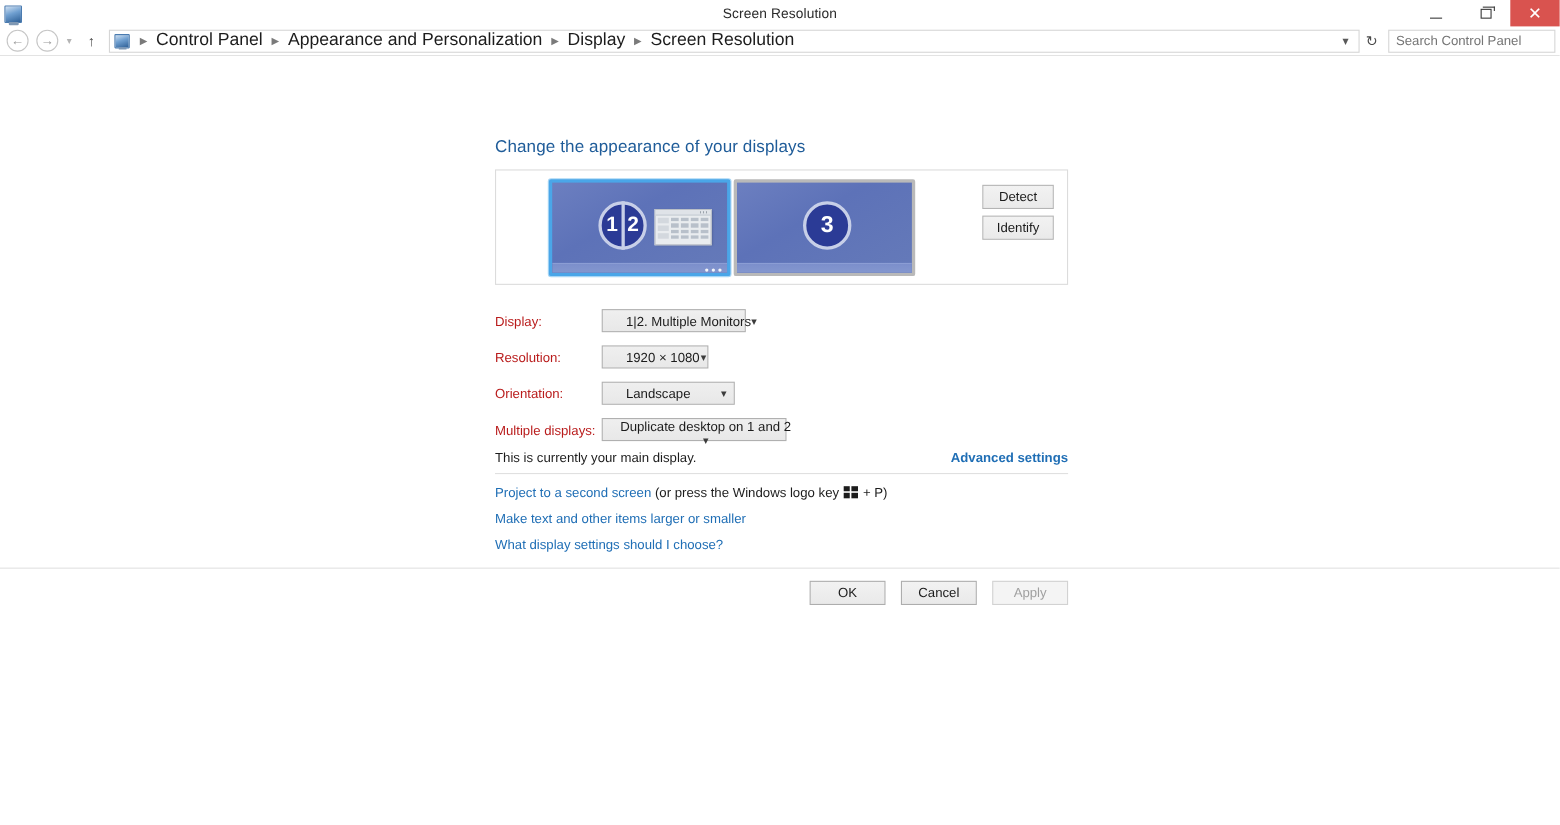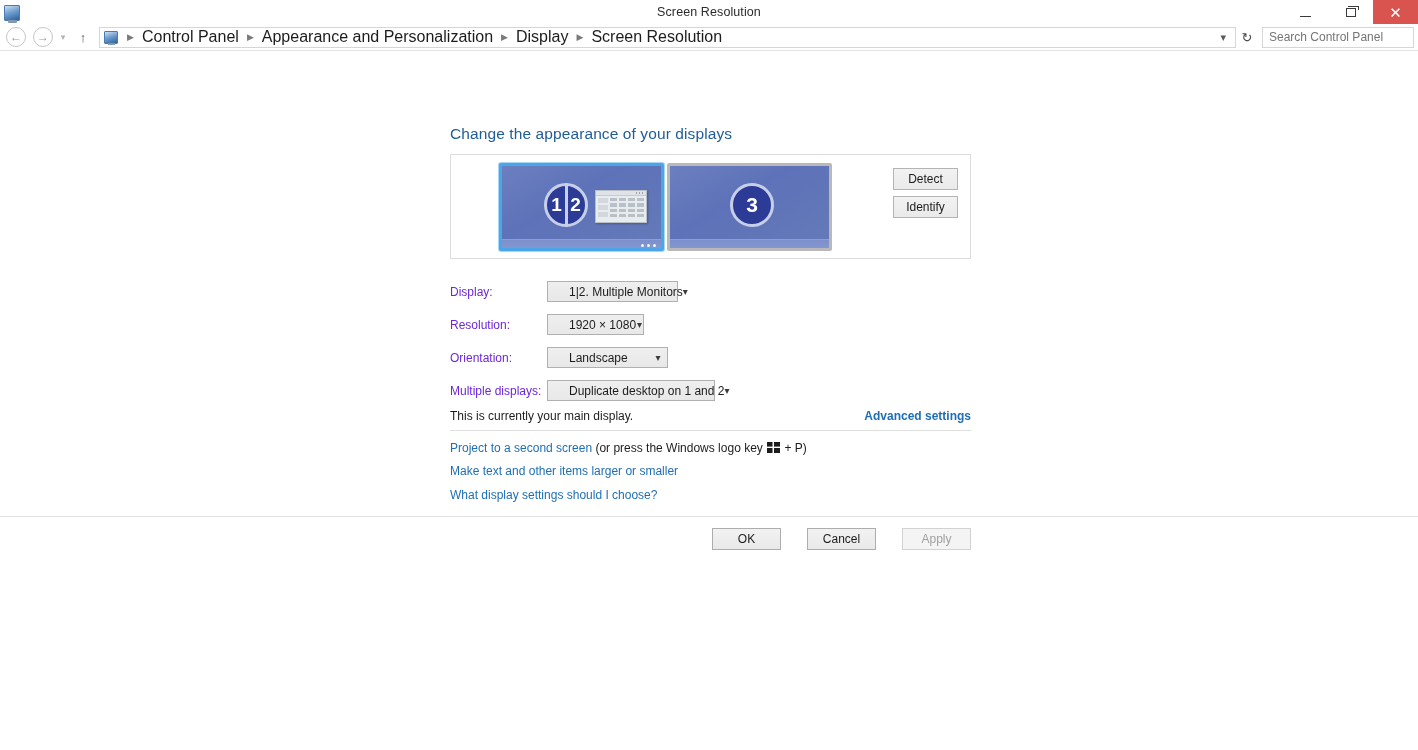--- a/index.html
+++ b/index.html
@@ -264,41 +264,41 @@
     font-family: "Liberation Sans", sans-serif;
     text-align: center; line-height: 20px;
   }
 
   
   .form { position: absolute; left: 450px; top: 224px; width: 521px; }
   .row { display: flex; align-items: center; height: 33px; }
   .row-label {
     width: 97px;
     font-size: 12px;
-    color: #6d28d9;
+    color: #b91c1c;
     flex: 0 0 auto;
   }
   .combo {
     height: 21px;
     background: linear-gradient(180deg,#efefef 0%, #e8e8e8 100%);
     border: 1px solid #b0b0b0;
     display: flex; align-items: center;
     font-size: 12px; color: #1c1c1c;
     padding: 0 0 0 21px;
     position: relative;
   }
   .combo .cval { flex: 1; white-space: nowrap; }
   .combo .carrow {
     width: 18px; text-align: center;
     font-size: 10px; color: #3c3c3c;
   }
   .combo-display   { width: 131px; }
   .combo-resolution{ width: 97px; }
   .combo-orient    { width: 121px; }
-  .combo-multi     { width: 168px; }
+  .combo-multi     { width: 168px; flex-direction: column; }
 
   
   .status-line {
     position: absolute;
     left: 450px; top: 358px; width: 521px;
     display: flex; align-items: flex-end; justify-content: space-between;
     padding-bottom: 7px;
     border-bottom: 1px solid #e0e0e0;
   }
   .status-text { font-size: 12px; color: #1c1c1c; }
@@ -326,21 +326,21 @@
   .footer-sep {
     position: absolute;
     left: 0; right: 0; top: 465px;
     border-top: 1px solid #e2e2e2;
   }
   .footer-btns {
     position: absolute;
     left: 0; right: 0; top: 477px;
     display: flex; justify-content: flex-end;
     padding-right: 447px;
-    gap: 26px;
+    gap: 14px;
   }
   .fbtn {
     width: 69px; height: 22px;
     background: linear-gradient(180deg,#f2f2f2 0%, #e9e9e9 100%);
     border: 1px solid #adadad;
     font-size: 12px; color: #1c1c1c;
     font-family: "Liberation Sans", sans-serif;
     text-align: center; line-height: 20px;
   }
   .fbtn.disabled { color: #a0a0a0; border-color: #d2d2d2; background: #f4f4f4; text-align: center; }

